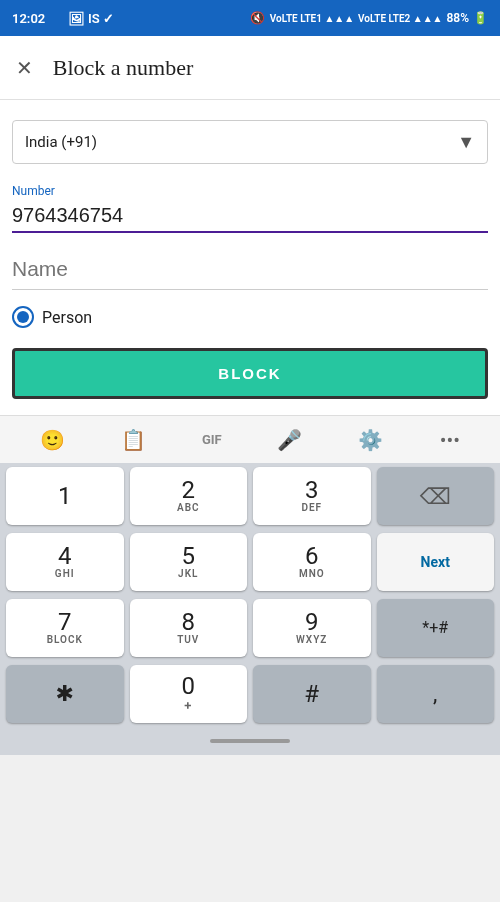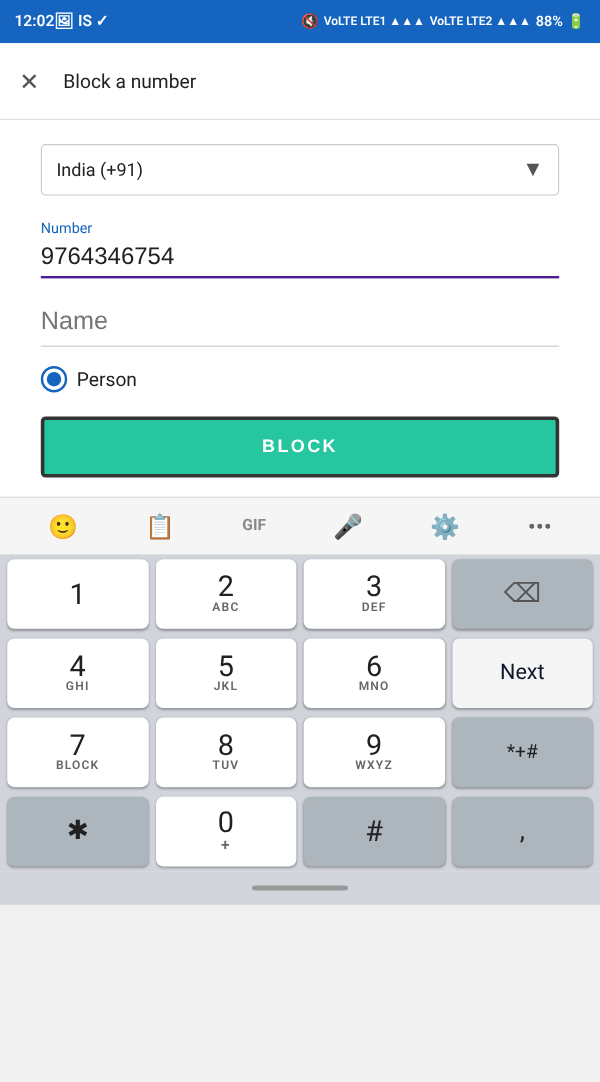--- a/index.html
+++ b/index.html
@@ -17,43 +17,44 @@
       background: #1565c0;
       color: white;
       height: 36px;
       display: flex;
       align-items: center;
       justify-content: space-between;
       padding: 0 12px;
       font-size: 13px;
       font-weight: 600;
     }
-    .status-bar-left { display: flex; align-items: center; gap: 0; }
+    .status-bar-left { display: flex; align-items: center; gap: 23px; }
     .status-bar-right { display: flex; align-items: center; gap: 4px; font-size: 12px; }
 
     
     .title-bar {
       background: white;
       height: 64px;
       display: flex;
       align-items: center;
       padding: 0 16px;
       gap: 20px;
       border-bottom: 1px solid #e0e0e0;
     }
     .title-bar-title {
-      font-size: 16px;
+      font-size: 22px;
       font-weight: 400;
       color: #212121;
+      font-family: Liberation Serif, serif;
     }
 
     
     .main-content {
       background: white;
-      padding: 20px 34px 16px;
+      padding: 20px 12px 16px;
     }
 
     
     .country-dropdown {
       border: 1px solid #ccc;
       border-radius: 4px;
       padding: 10px 12px;
       display: flex;
       align-items: center;
       justify-content: space-between;
@@ -331,21 +332,21 @@
     </div>
     <div class="key">
       <span class="key-main">5</span>
       <span class="key-sub">JKL</span>
     </div>
     <div class="key">
       <span class="key-main">6</span>
       <span class="key-sub">MNO</span>
     </div>
     <div class="key key-next">
-      <span class="key-main" style="color:#0f172a; font-size:18px; font-weight:400;">Next</span>
+      <span class="key-main" style="color:#0369a1; font-size:14px; font-weight:700;">Next</span>
     </div>
   </div>
 
   <div class="keyboard-row">
     <div class="key">
       <span class="key-main">7</span>
       <span class="key-sub">BLOCK</span>
     </div>
     <div class="key">
       <span class="key-main">8</span>

